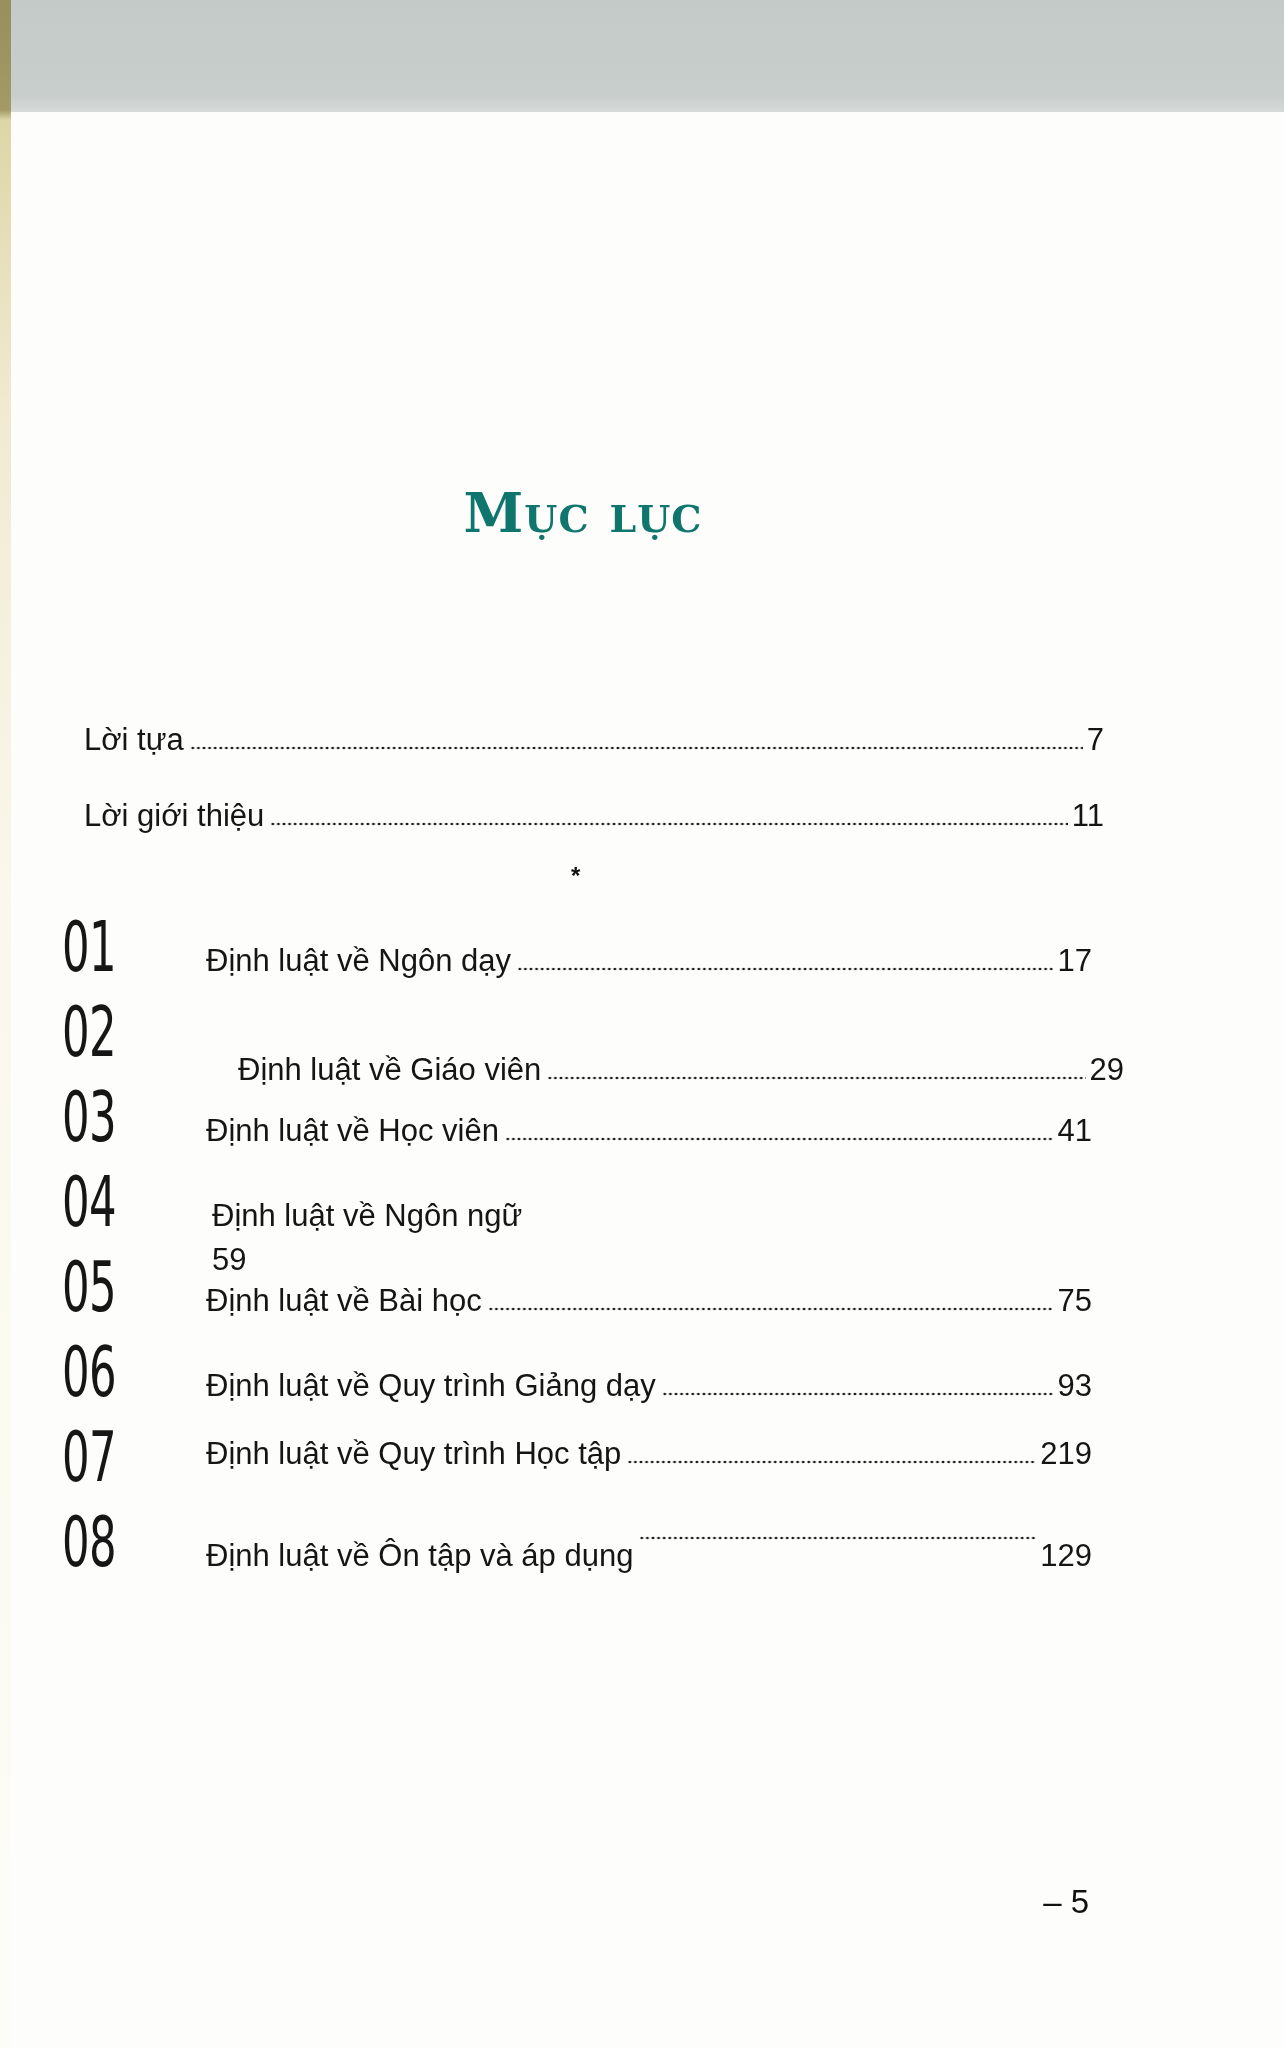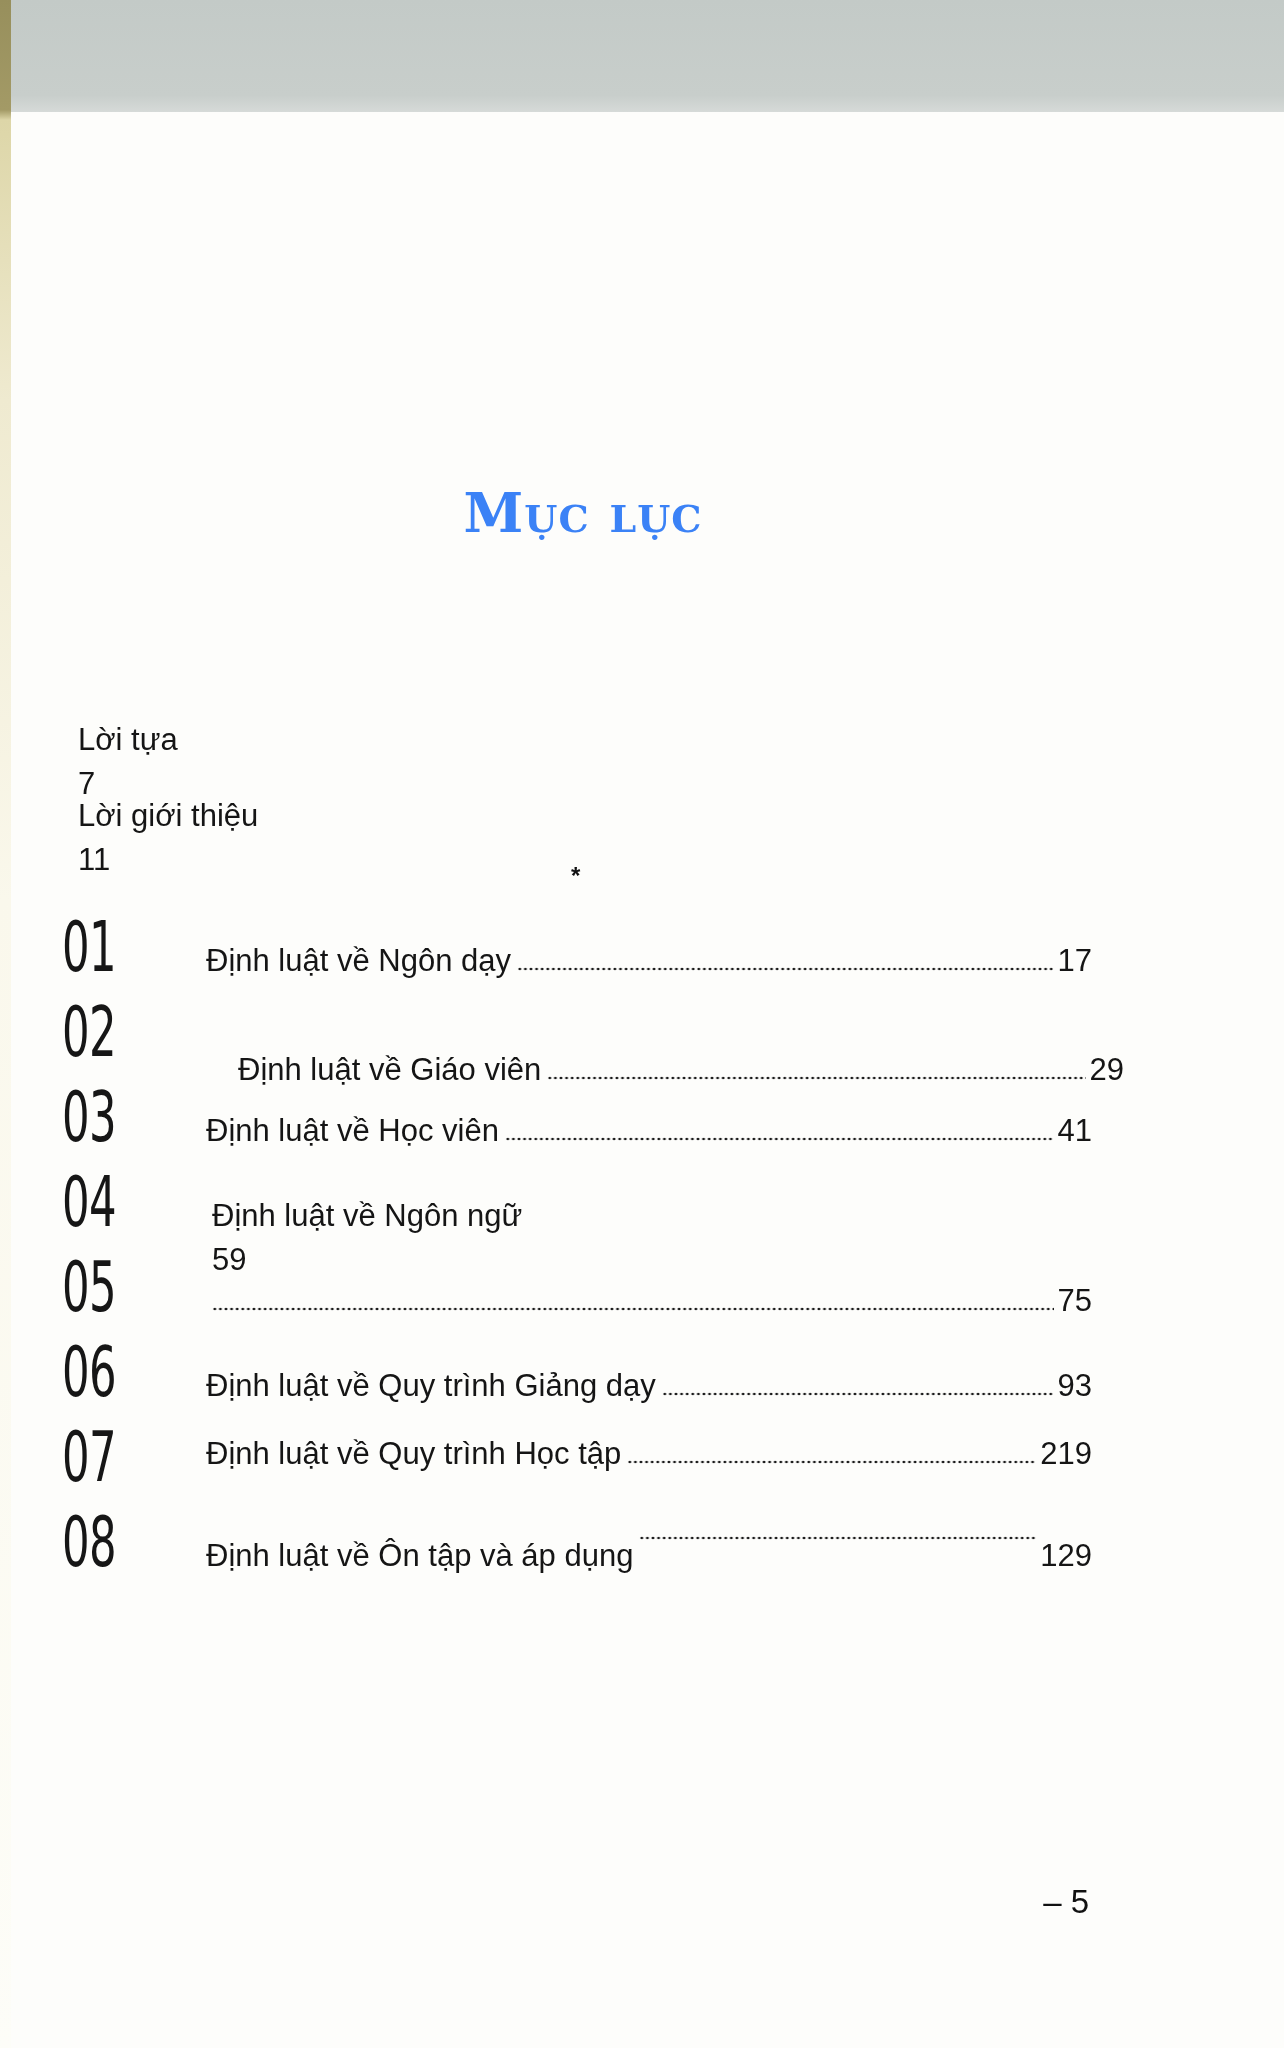--- a/index.html
+++ b/index.html
@@ -36,21 +36,21 @@
     position: absolute;
     left: 0;
     width: 1166px;
     top: 478px;
     text-align: center;
     font-family: "DejaVu Serif", serif;
     font-weight: bold;
     font-size: 54px;
     font-variant: small-caps;
     letter-spacing: 1px;
-    color: #3b82f6;
+    color: #0f766e;
     line-height: 70px;
   }
   .row {
     position: absolute;
     display: flex;
     align-items: baseline;
     font-size: 31px;
     line-height: 40px;
     color: #151515;
   }
@@ -67,23 +67,22 @@
     background-repeat: repeat-x;
     background-position: left center;
     position: relative;
     top: 0px;
   }
   .row .page-num {
     white-space: nowrap;
     text-align: right;
   }
   .front-row {
-    left: 72px;
+    left: 84px;
     width: 1020px;
-    flex-direction: column;
   }
   .chapter-row {
     left: 206px;
     width: 886px;
   }
   .chapter-num {
     position: absolute;
     left: 62px;
     width: 70px;
     height: 60px;
@@ -162,20 +161,21 @@
 
   <div class="chapter-num" style="top:1172px;">04</div>
   <div class="row chapter-row" style="top:1196px;flex-direction:column;">
     <span class="label">Định luật về Ngôn ngữ</span>
     <span class="leader"></span>
     <span class="page-num">59</span>
   </div>
 
   <div class="chapter-num" style="top:1257px;">05</div>
   <div class="row chapter-row" style="top:1281px;">
+    <span class="label">Định luật về Bài học</span>
     <span class="leader"></span>
     <span class="page-num">75</span>
   </div>
 
   <div class="chapter-num" style="top:1342px;">06</div>
   <div class="row chapter-row" style="top:1366px;">
     <span class="label">Định luật về Quy trình Giảng dạy</span>
     <span class="leader"></span>
     <span class="page-num">93</span>
   </div>

